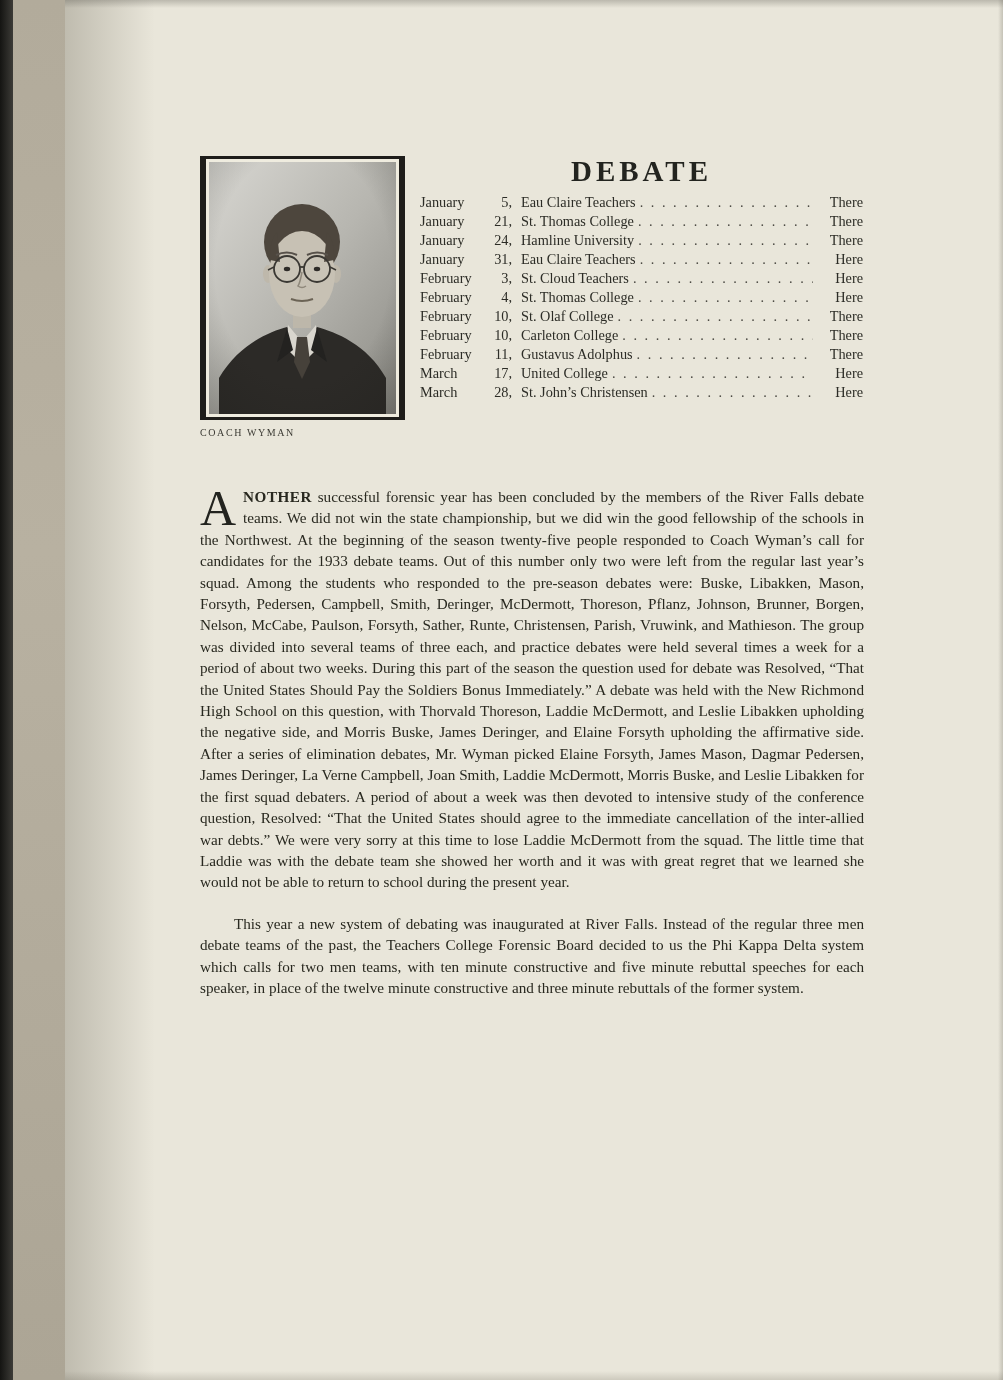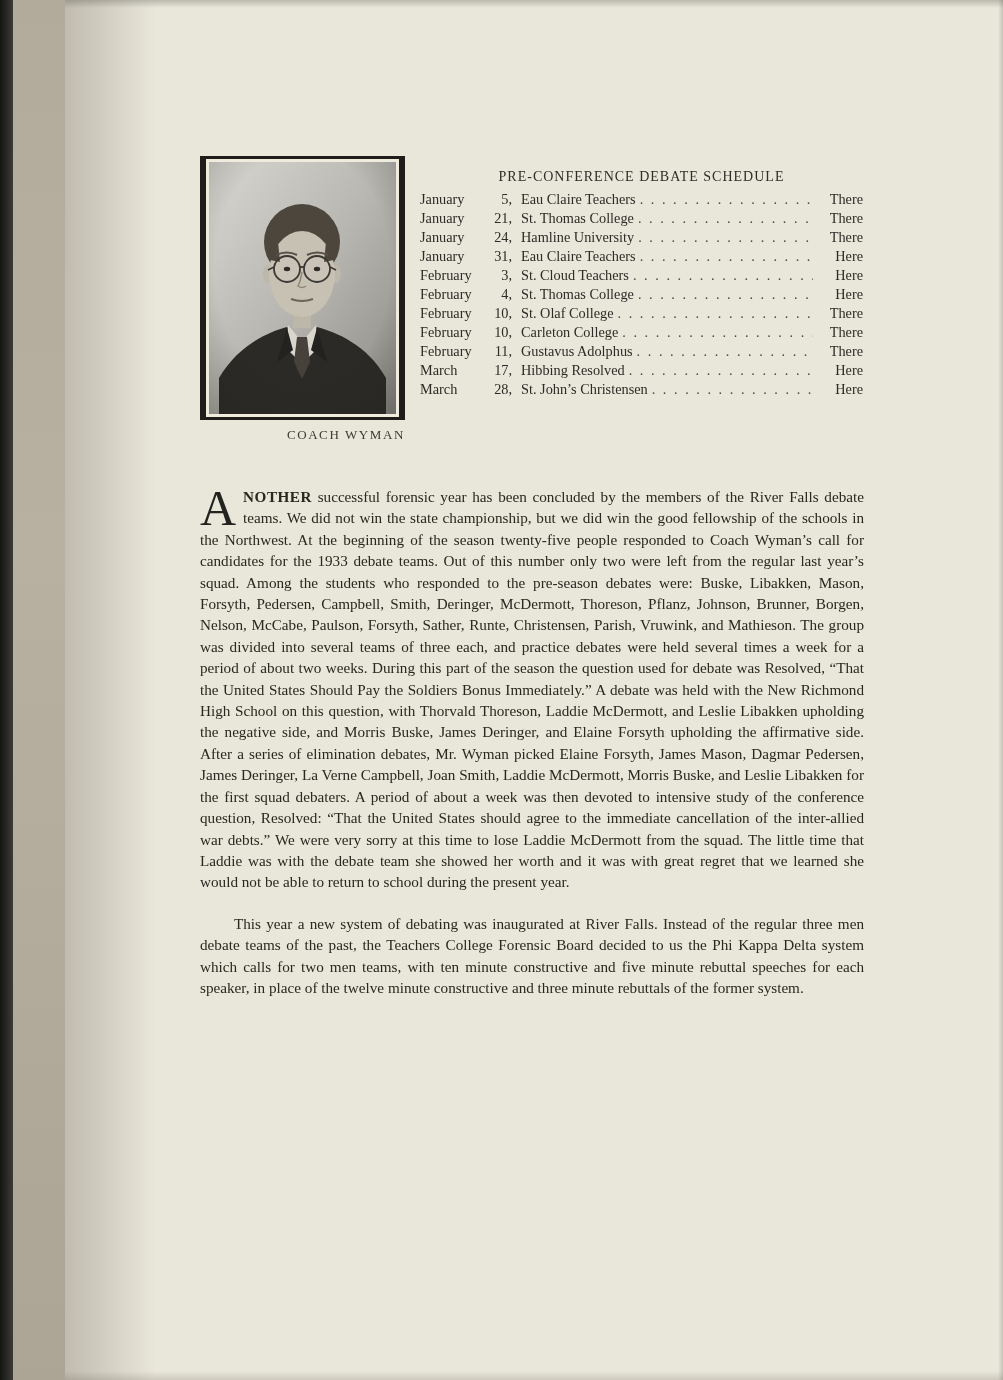--- a/index.html
+++ b/index.html
@@ -30,21 +30,21 @@
   
   .photo-frame{
     position:absolute;left:200px;top:156px;width:205px;
     border-top:3px solid #1e1d1a;border-bottom:3px solid #1e1d1a;
     border-left:6px solid #1e1d1a;border-right:6px solid #1e1d1a;
     padding:3px;background:#efecdf;
   }
   .photo-frame svg{display:block;width:187px;height:252px;}
   .caption{
     position:absolute;left:200px;top:427px;width:205px;
-    text-align:right;font-size:13px;letter-spacing:1.6px;color:#3c3b34;
+    text-align:left;font-size:10px;letter-spacing:1.6px;color:#3c3b34;
   }
 
   
   .right-col{position:absolute;left:420px;top:155px;width:443px;}
   .title{
     margin:0;text-align:center;font-weight:600;
     font-size:29px;letter-spacing:4px;color:#23241f;
   }
   .sched-heading{
     margin:14px 0 0 0;text-align:center;font-weight:400;
@@ -139,21 +139,21 @@
 
       <path d="M93,110 Q91,121 89,124 Q93,127 97,124" stroke="#8f887b" stroke-width="1.5" fill="none"></path>
 
       <path d="M82,137 Q93,141 104,137" stroke="#6b6355" stroke-width="2" fill="none"></path>
       <rect x="0" y="0" width="187" height="252" fill="url(#vig)"></rect>
     </svg>
   </div>
   <div class="caption">COACH WYMAN</div>
 
   <div class="right-col">
-    <h2 class="sched-heading">PRE-CONFERENCE DEBATE SCHEDULE</h2>
+    <h1 class="title">DEBATE</h1>
     <div class="sched-list">
   <div class="sched-row">
     <span class="m">January</span>
     <span class="d">5,</span>
     <span class="o">Eau Claire Teachers</span>
     <span class="l"></span>
     <span class="p">There</span>
   </div>
 
   <div class="sched-row">
@@ -216,21 +216,21 @@
     <span class="m">February</span>
     <span class="d">11,</span>
     <span class="o">Gustavus Adolphus</span>
     <span class="l"></span>
     <span class="p">There</span>
   </div>
 
   <div class="sched-row">
     <span class="m">March</span>
     <span class="d">17,</span>
-    <span class="o">Hibbing Resolved</span>
+    <span class="o">United College</span>
     <span class="l"></span>
     <span class="p">Here</span>
   </div>
 
   <div class="sched-row">
     <span class="m">March</span>
     <span class="d">28,</span>
     <span class="o">St. John’s Christensen</span>
     <span class="l"></span>
     <span class="p">Here</span>

